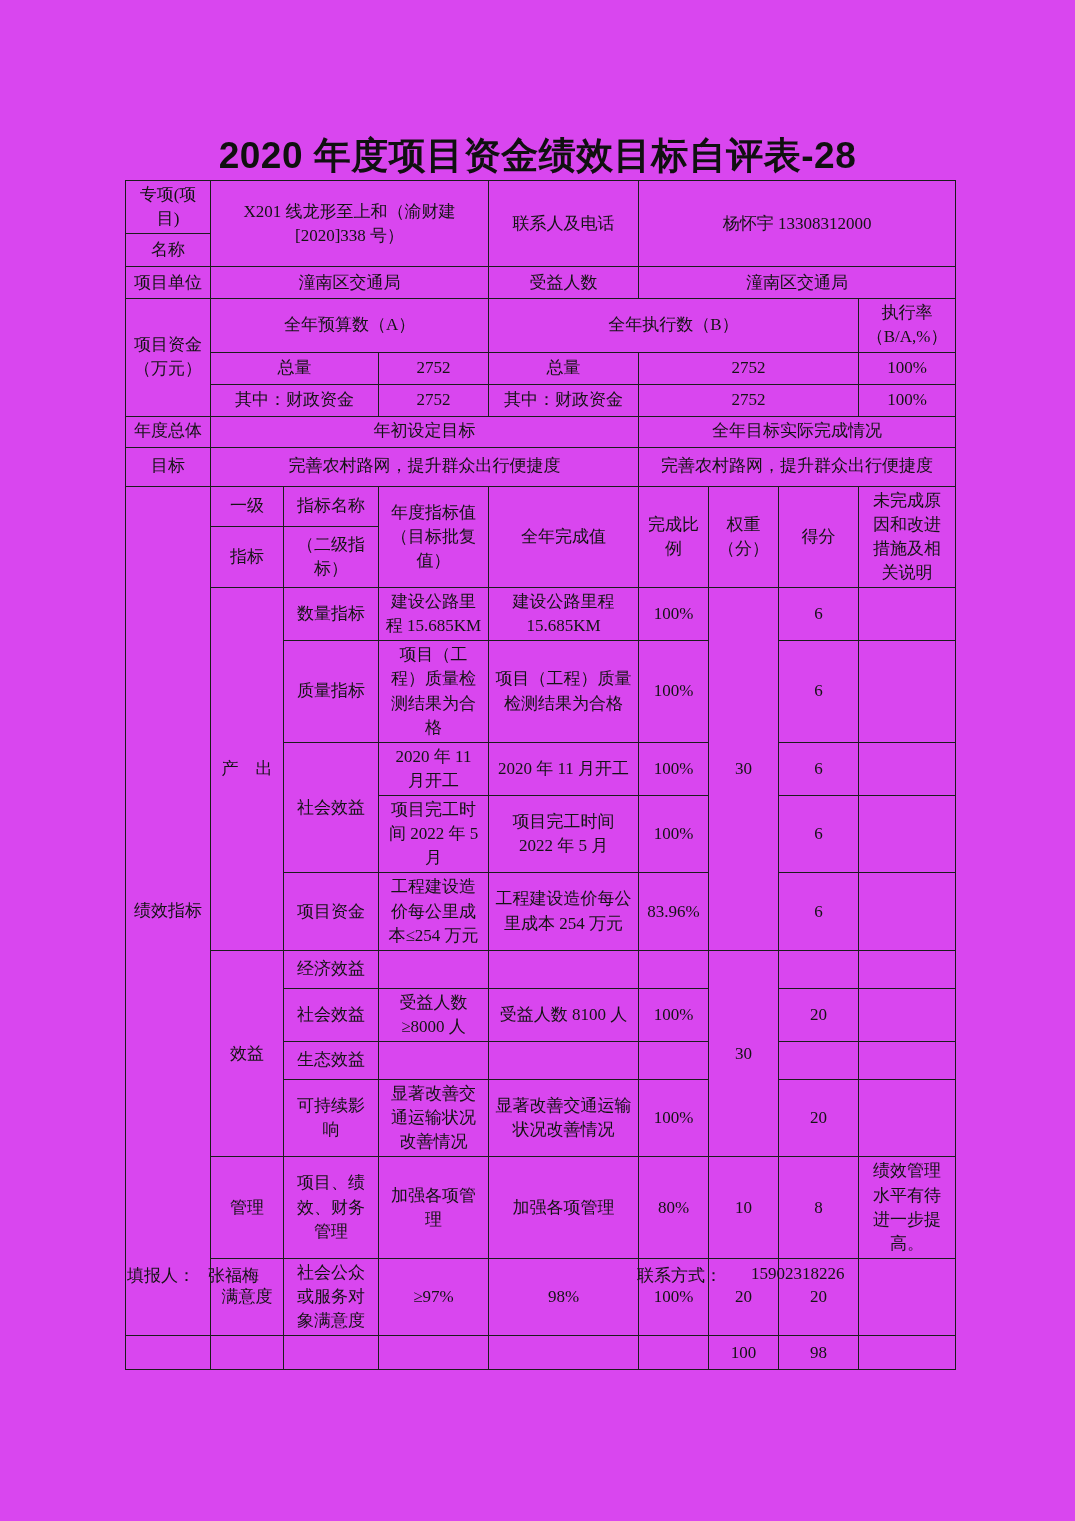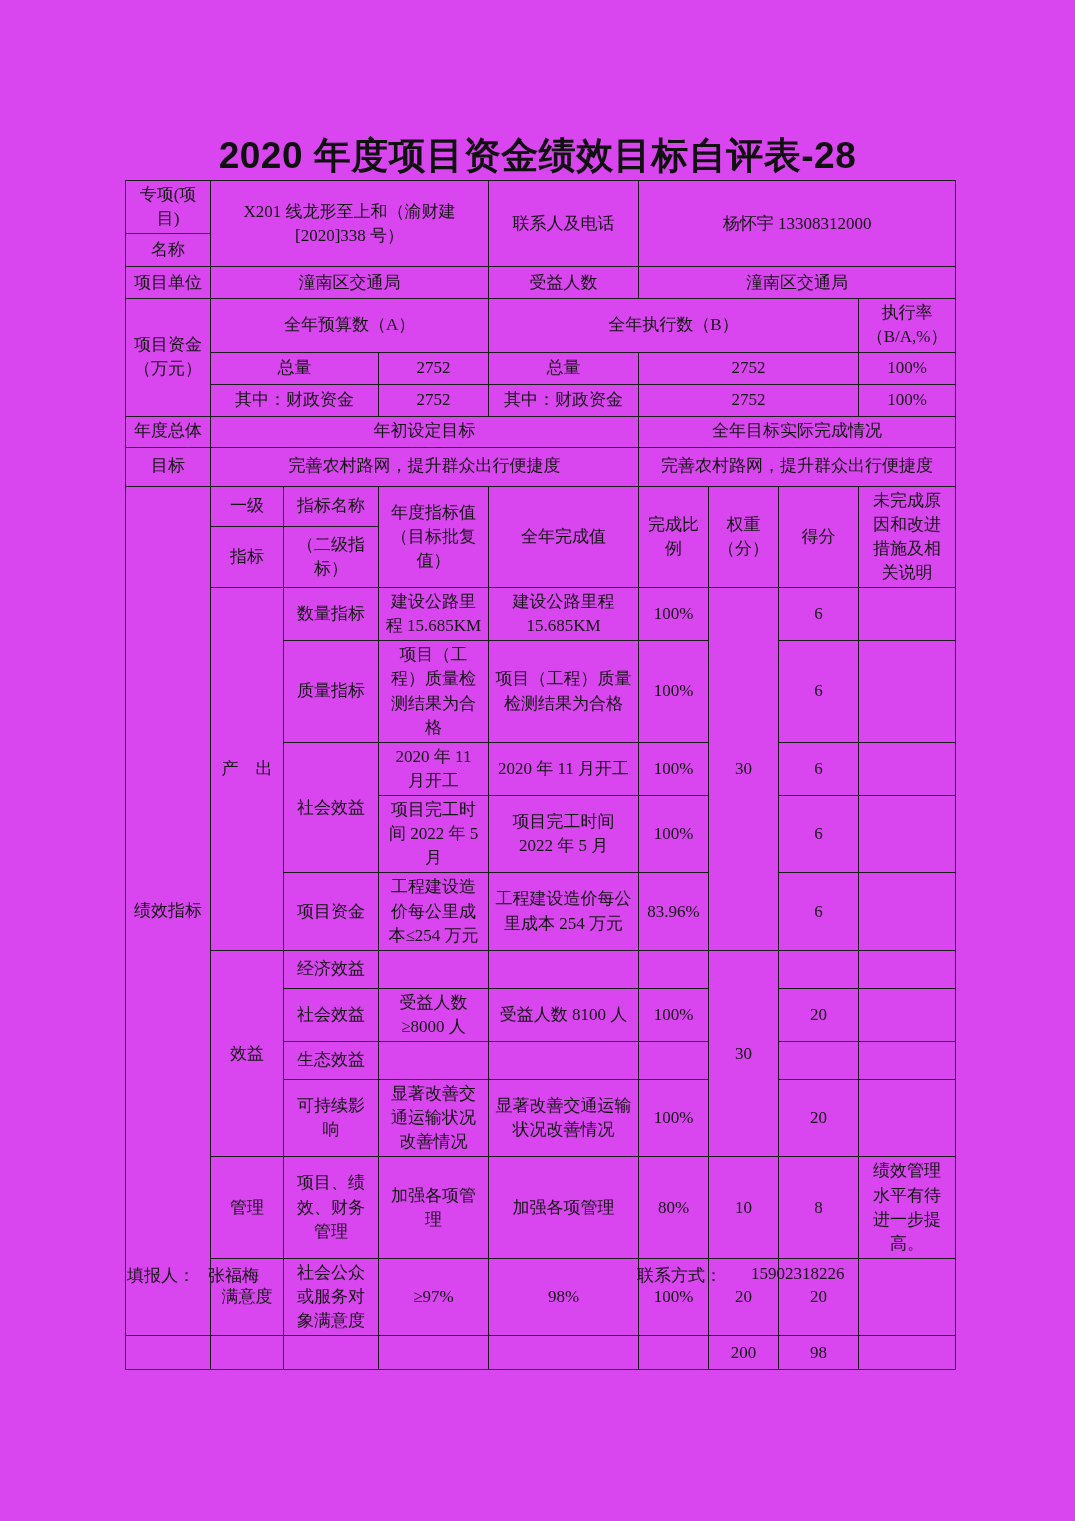--- a/index.html
+++ b/index.html
@@ -243,21 +243,21 @@
         <td></td>
       </tr>
 
       <tr style="height:34px">
         <td></td>
         <td></td>
         <td></td>
         <td></td>
         <td></td>
         <td></td>
-        <td>200</td>
+        <td>100</td>
         <td>98</td>
         <td></td>
       </tr>
     </tbody>
   </table>
 
   <div class="footer">
     <span class="filler-label">填报人：</span>
     <span class="filler-value">张福梅</span>
     <span class="contact-label">联系方式：</span>

